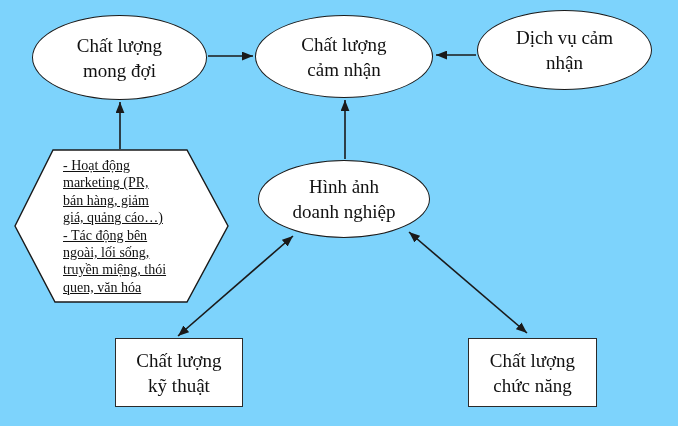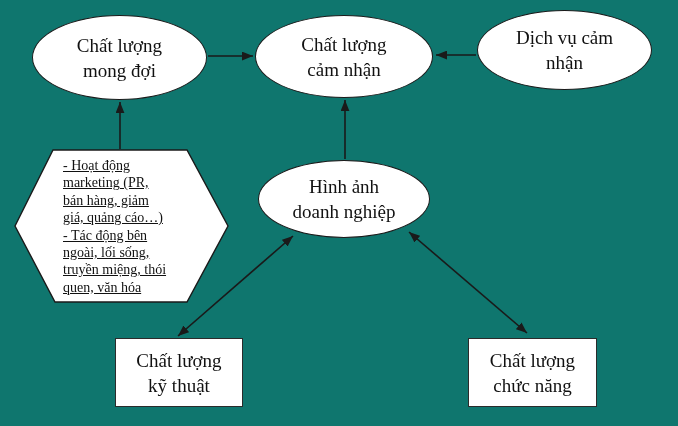--- a/index.html
+++ b/index.html
@@ -1,20 +1,20 @@
 <!DOCTYPE html>
 <html><head>
 <meta charset="utf-8">
 <style>
   html, body { margin: 0; padding: 0; background: #ffffff; }
   .canvas {
     position: relative;
     width: 678px;
     height: 426px;
-    background: #0f766e;
+    background: #7dd3fc;
     font-family: "Liberation Serif", serif;
     color: #111111;
     overflow: hidden;
   }
   svg.wires {
     position: absolute;
     left: 0; top: 0;
     width: 678px; height: 426px;
   }
   svg.wires line { stroke: #1a1a1a; stroke-width: 1.6; }

